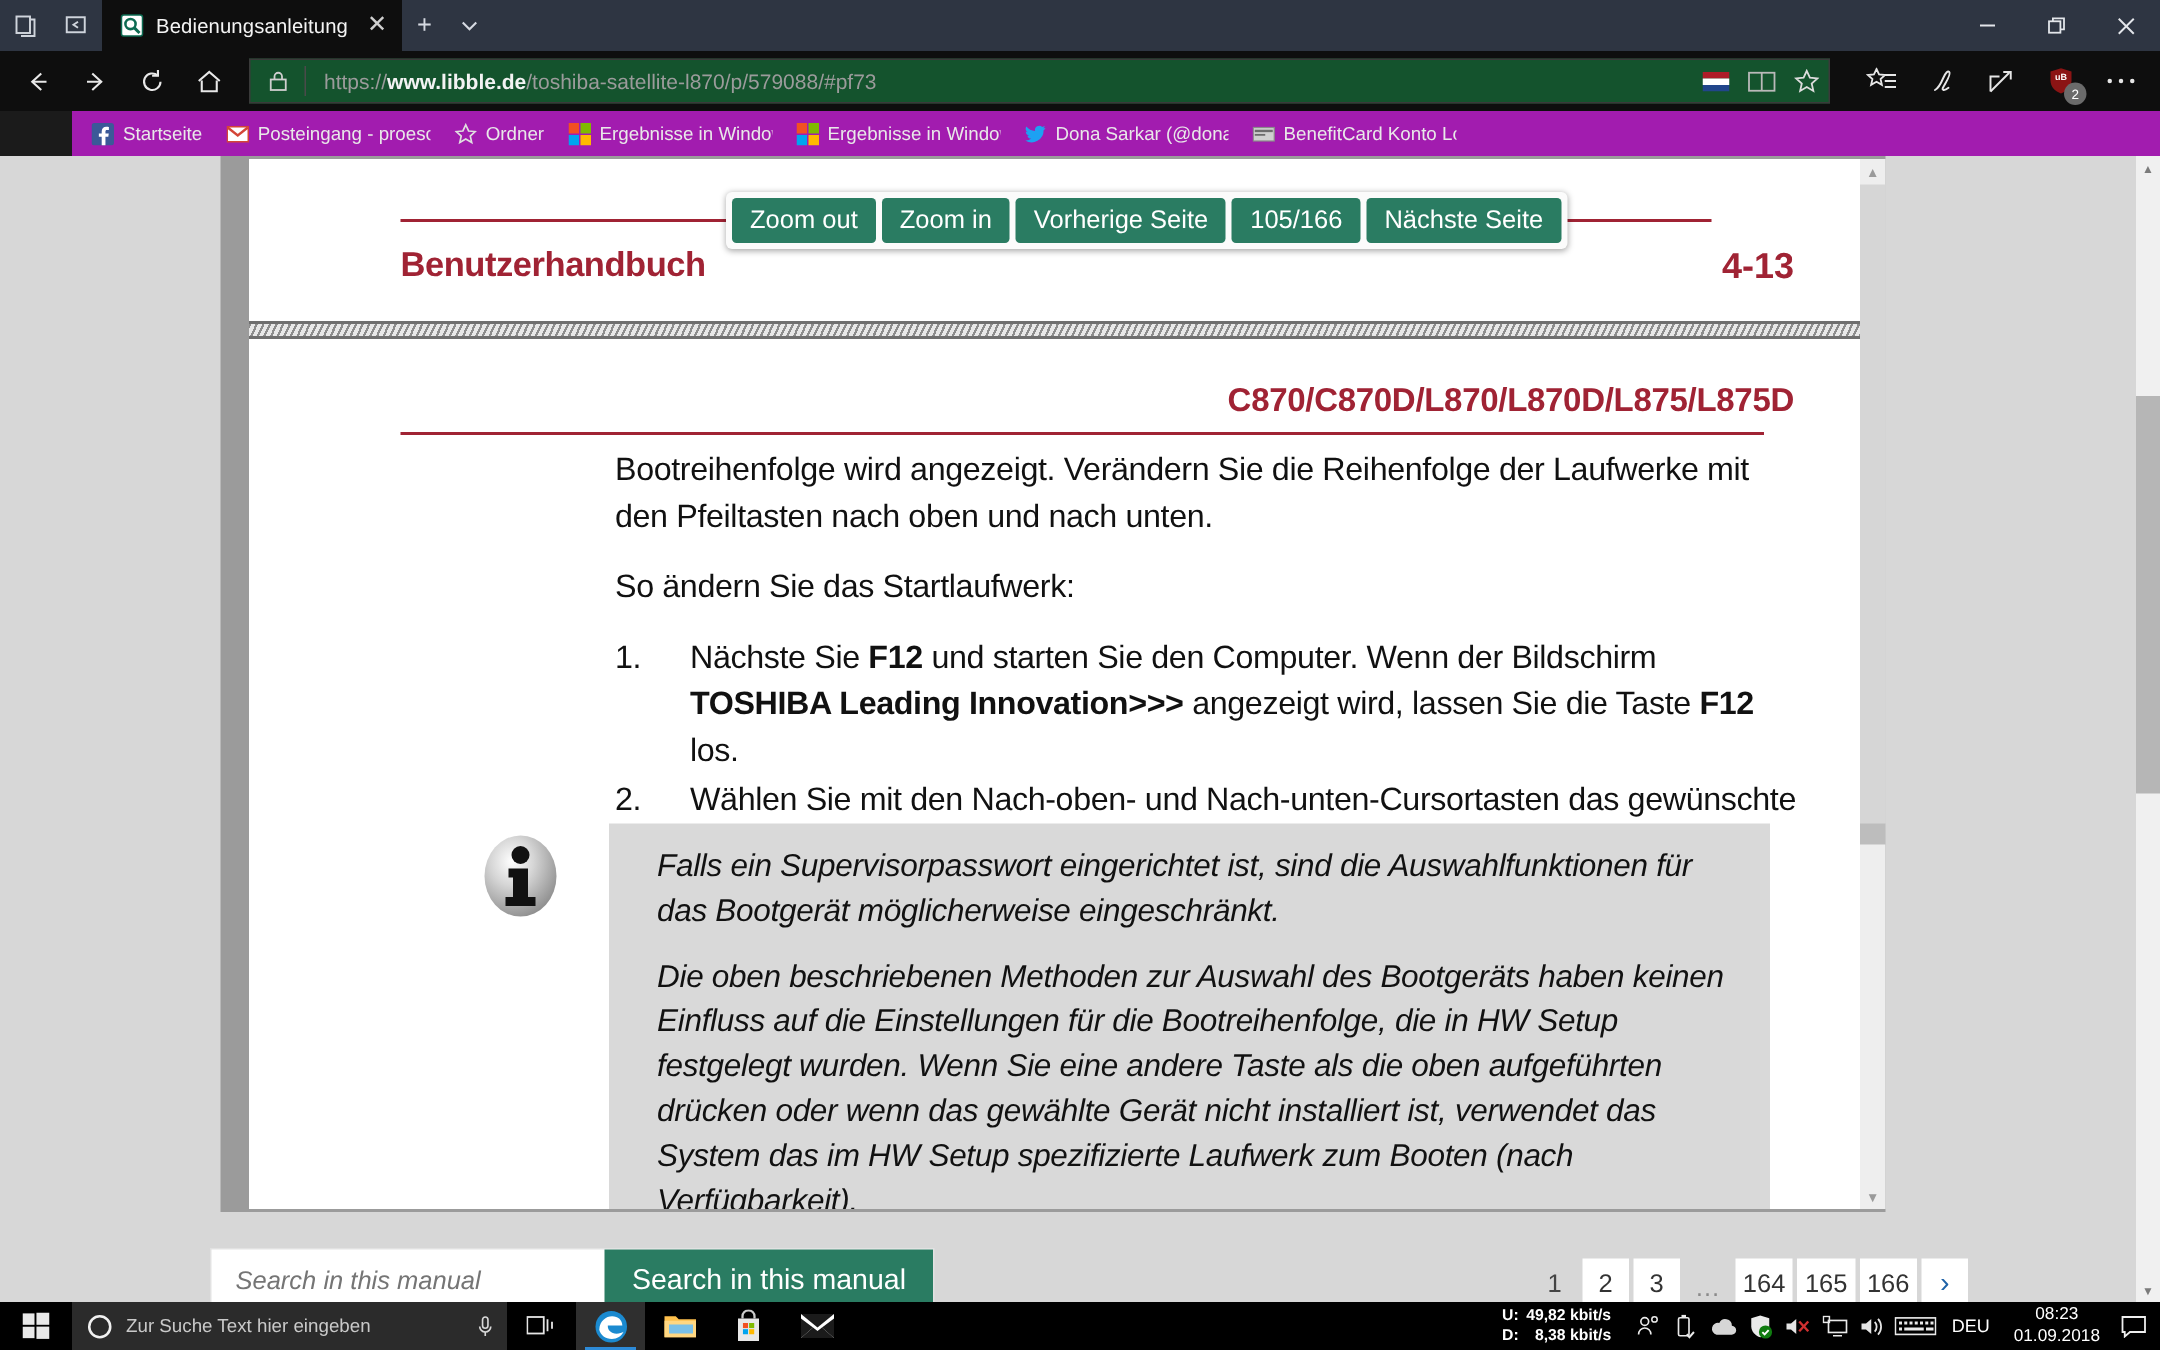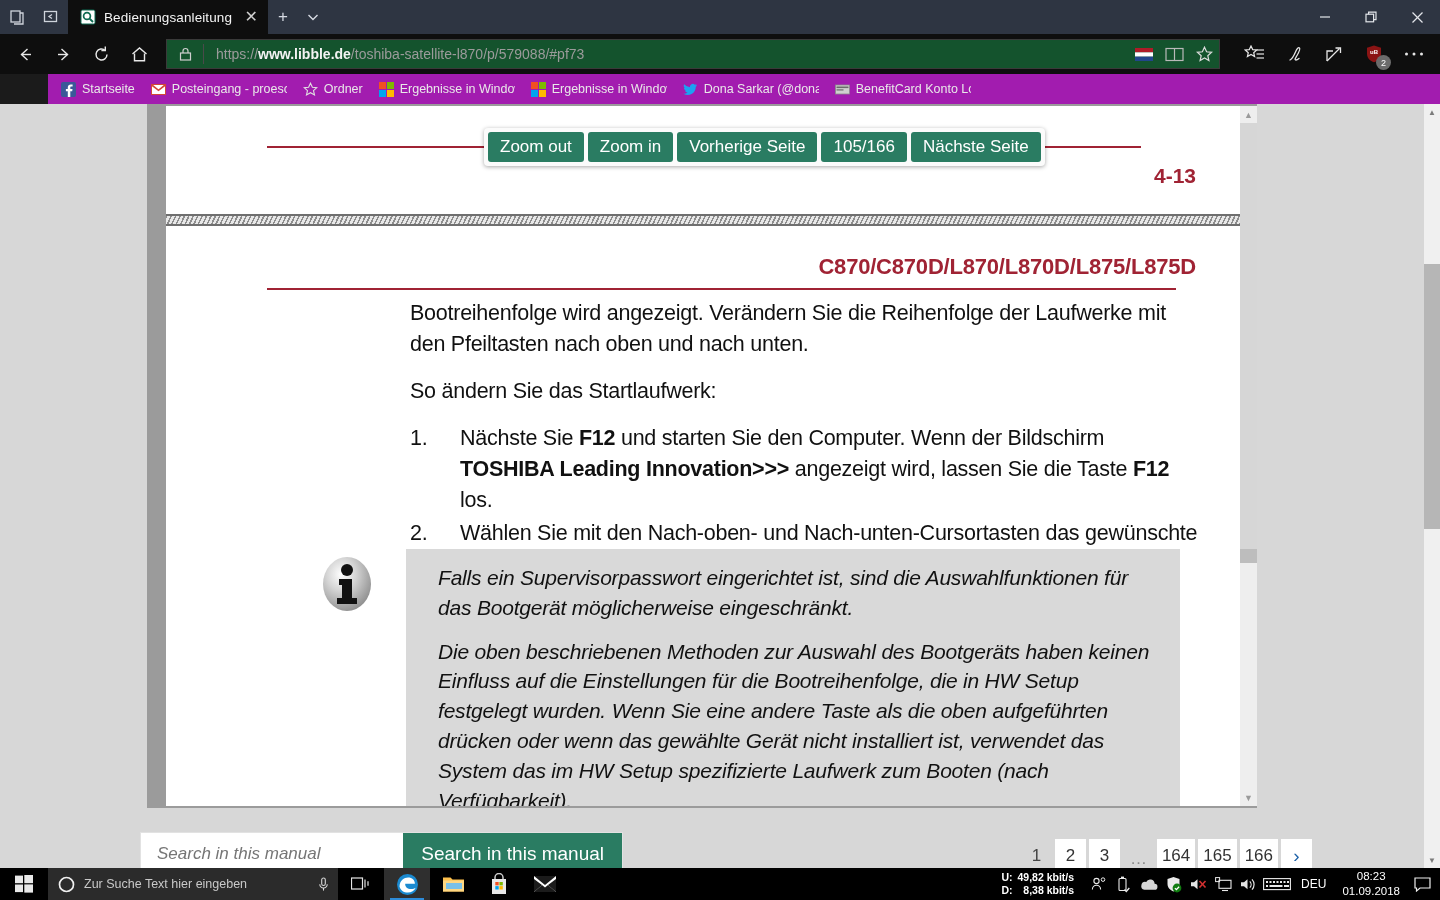--- a/index.html
+++ b/index.html
@@ -109,21 +109,21 @@
 
   .doc { position:absolute; left:0; top:0; width:1076px; height:700px; font-family:"Liberation Sans", sans-serif; }
   .doc-hrule { position:absolute; background:#a02334; height:2px; }
   .doc-hdr-left {
     position:absolute; left:101px; top:57px; color:#a02334;
     font-size:23px; font-weight:bold; letter-spacing:-.3px;
     font-family:"Liberation Sans", sans-serif;
   }
   .doc-hdr-right {
     position:absolute; right:46px; top:58px; color:#a02334;
-    font-size:21px; font-weight:bold;
+    font-size:24px; font-weight:bold;
   }
   .hatch {
     position:absolute; left:0px; top:108px; width:1076px; height:12px;
     background:
       repeating-linear-gradient(115deg,
         #8d8d8d 0px, #8d8d8d 1.5px,
         #e8e8e8 1.5px, #e8e8e8 4px);
     border-top:2px solid #6f6f6f; border-bottom:2px solid #6f6f6f;
   }
   .model-line {
@@ -473,20 +473,21 @@
         <div class="toolbar-float">
           <button class="tbtn">Zoom out</button>
           <button class="tbtn">Zoom in</button>
           <button class="tbtn">Vorherige Seite</button>
           <button class="tbtn">105/166</button>
           <button class="tbtn">Nächste Seite</button>
         </div>
 
         <div class="doc">
           <div class="doc-hrule" style="left:101px; top:40px; width:874px;"></div>
+          <div class="doc-hdr-left">Benutzerhandbuch</div>
           <div class="doc-hdr-right">4-13</div>
 
           <div class="hatch"></div>
 
           <div class="model-line">C870/C870D/L870/L870D/L875/L875D</div>
           <div class="doc-hrule" style="left:101px; top:182px; width:909px;"></div>
 
           <div class="body-col">
             <p class="p">Bootreihenfolge wird angezeigt. Verändern Sie die Reihenfolge der Laufwerke mit den Pfeiltasten nach oben und nach unten.</p>
             <p class="p">So ändern Sie das Startlaufwerk:</p>

